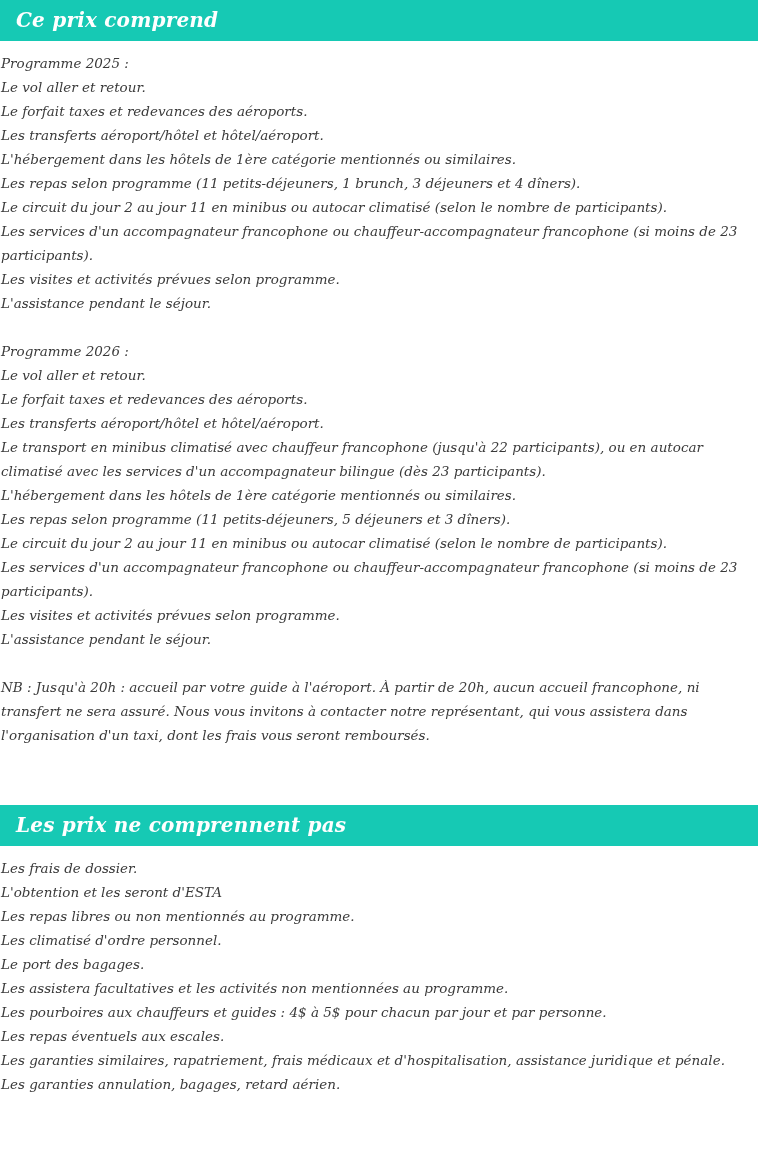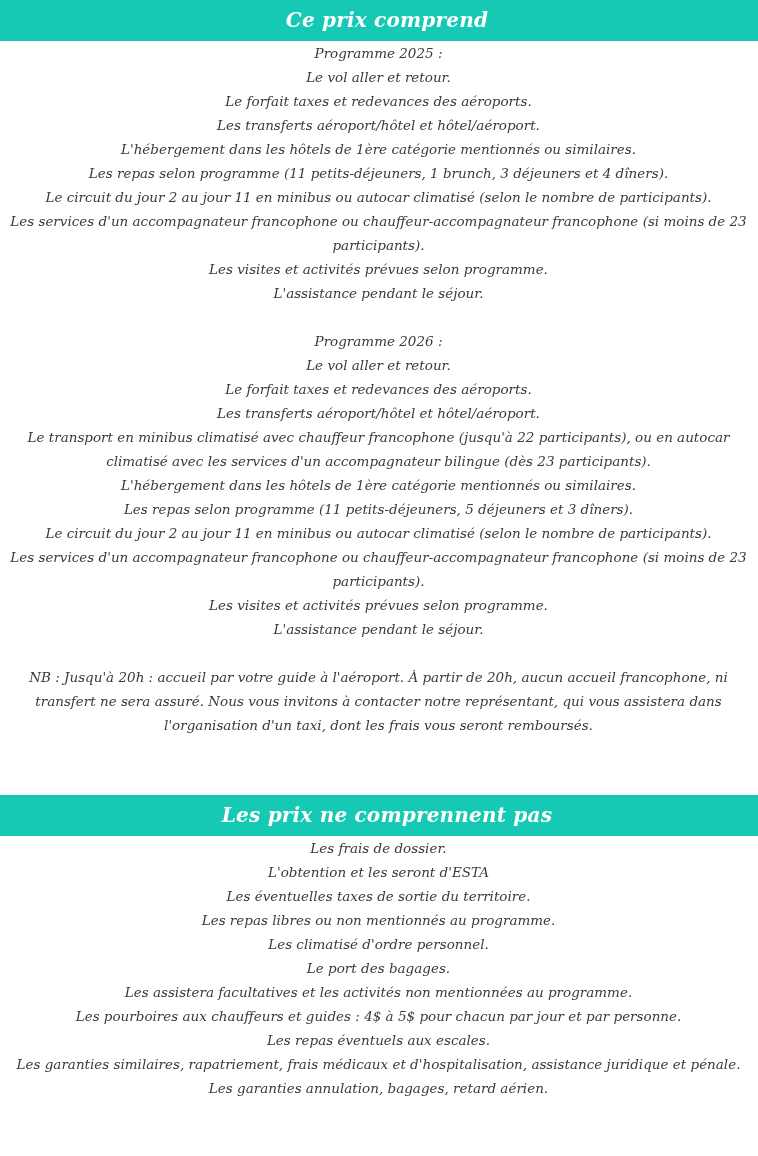--- a/index.html
+++ b/index.html
@@ -10,37 +10,37 @@
   body {
     width: 758px;
     min-height: 1156px;
     font-family: "DejaVu Serif", "Liberation Serif", serif;
     color: #333333;
   }
   .page {
     width: 758px;
     position: relative;
     box-sizing: border-box;
-    text-align: center;
   }
   .section-header {
     background: #16c9b4;
     color: #ffffff;
     font-family: "DejaVu Serif", "Liberation Serif", serif;
     font-style: italic;
     font-weight: bold;
     font-size: 20px;
     line-height: 1.2;
     padding: 8px 0 9px 16px;
     letter-spacing: 0.2px;
   }
   .section-body {
     padding: 0 2px 0 0;
   }
   .lines {
+    padding-top: 10px;
   }
   .line {
     font-style: italic;
     font-size: 13.5px;
     line-height: 24px;
     color: #3a3a3a;
     padding: 0 0 0 1px;
     white-space: pre-wrap;
   }
   .line.blank {
@@ -91,21 +91,20 @@
   </section>
 
   <div class="spacer-between"></div>
 
   <section class="section">
     <div class="section-header">Les prix ne comprennent pas</div>
     <div class="section-body">
       <div class="lines">
         <div class="line">Les frais de dossier.</div>
         <div class="line">L'obtention et les seront d'ESTA</div>
-        <div class="line">Les éventuelles taxes de sortie du territoire.</div>
         <div class="line">Les repas libres ou non mentionnés au programme.</div>
         <div class="line">Les climatisé d'ordre personnel.</div>
         <div class="line">Le port des bagages.</div>
         <div class="line">Les assistera facultatives et les activités non mentionnées au programme.</div>
         <div class="line">Les pourboires aux chauffeurs et guides : 4$ à 5$ pour chacun par jour et par personne.</div>
         <div class="line">Les repas éventuels aux escales.</div>
         <div class="line">Les garanties similaires, rapatriement, frais médicaux et d'hospitalisation, assistance juridique et pénale.</div>
         <div class="line">Les garanties annulation, bagages, retard aérien.</div>
       </div>
       <div class="bottom-pad"></div>

